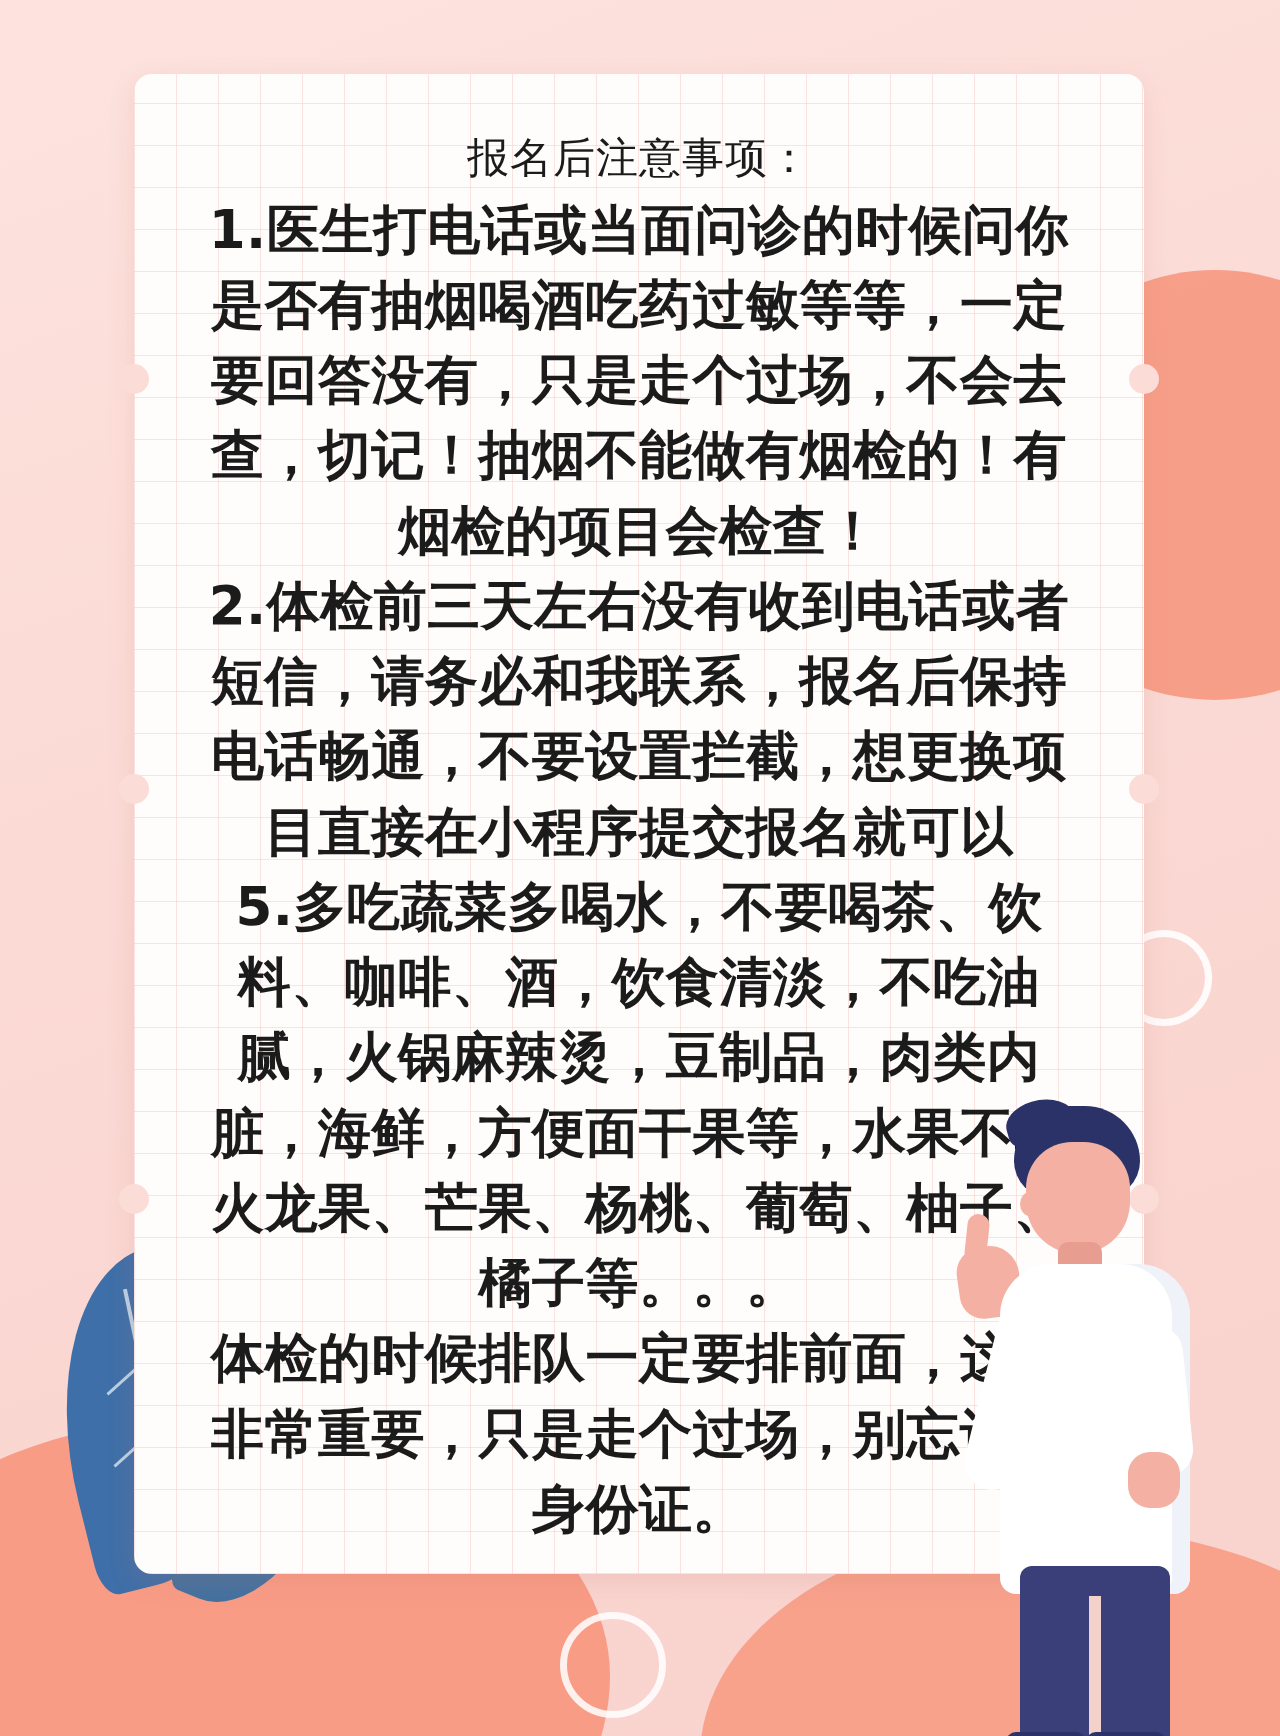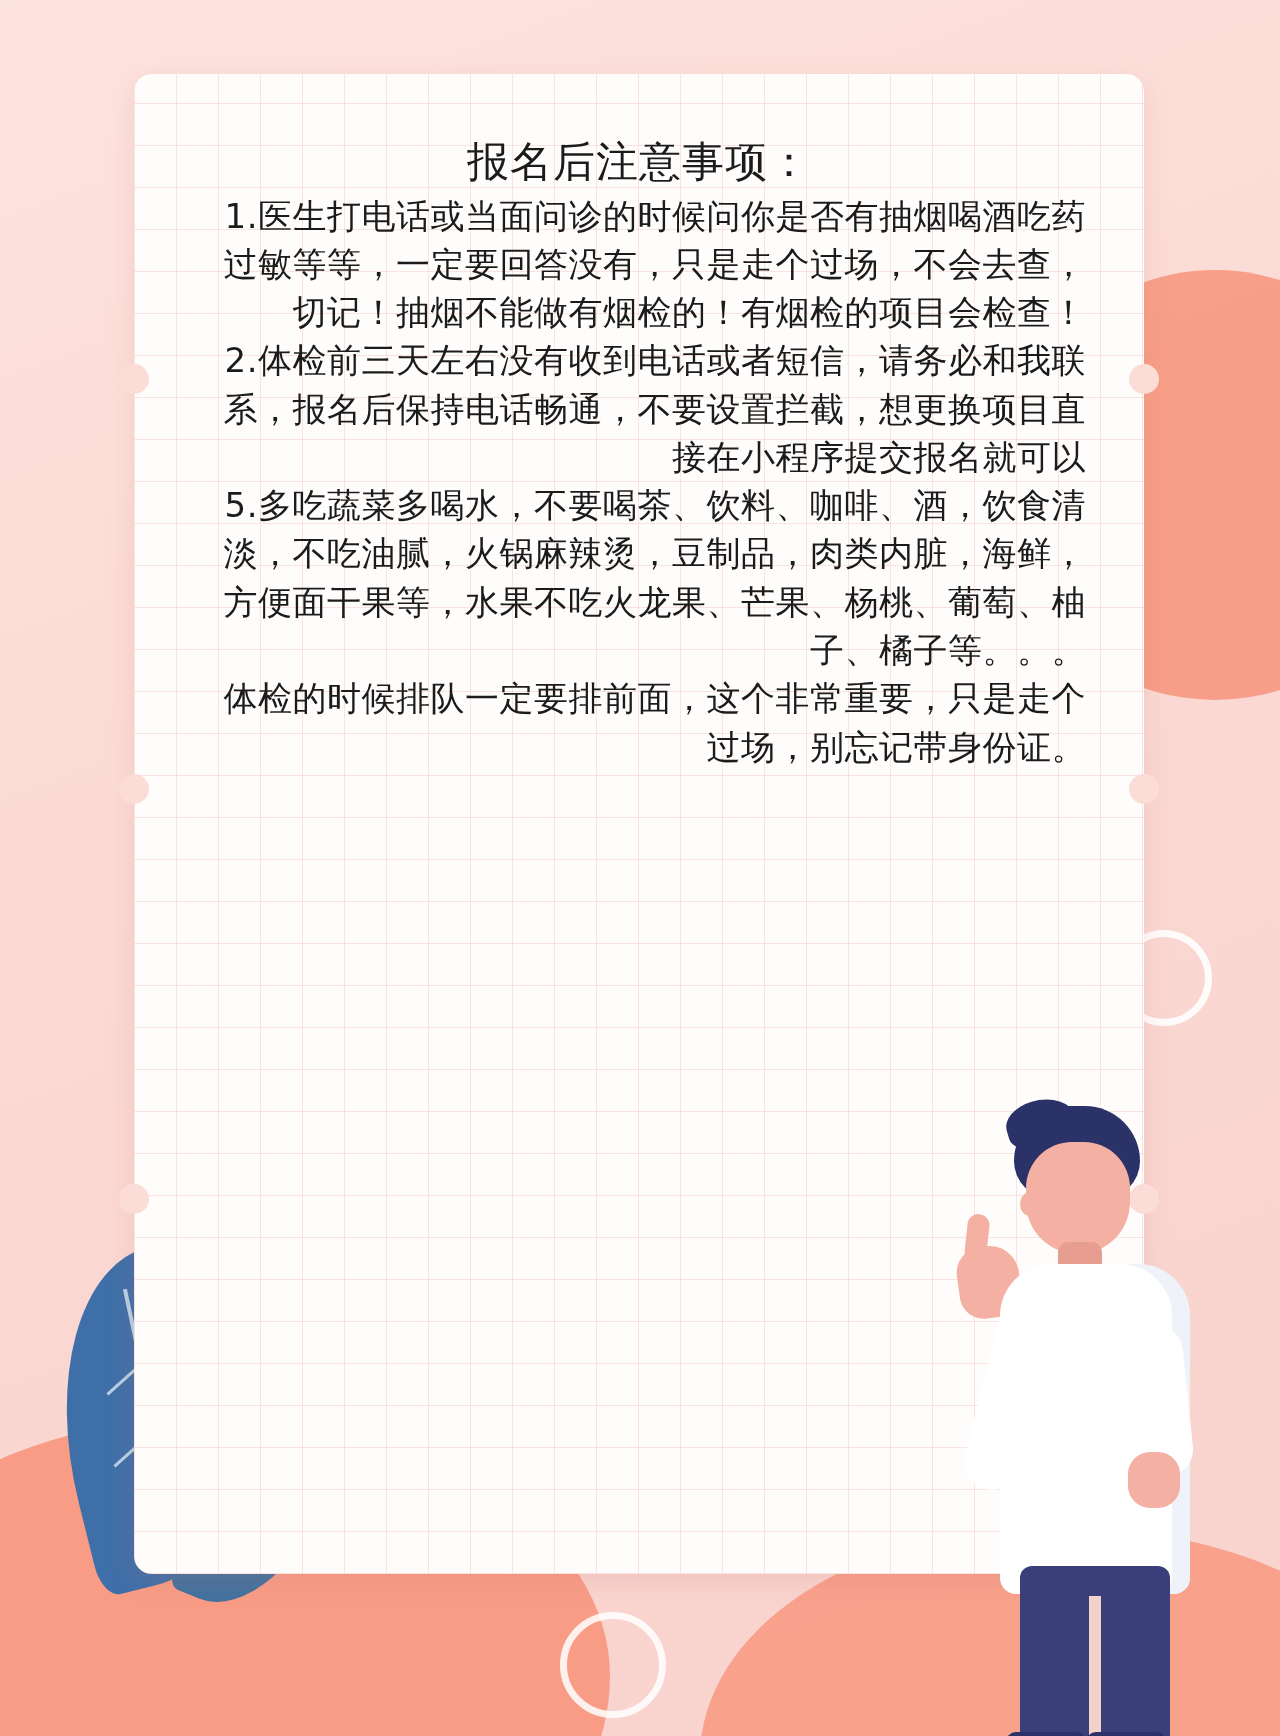--- a/index.html
+++ b/index.html
@@ -136,28 +136,29 @@
     top: 58px;
     bottom: 40px;
   }
   .doc-title {
     text-align: center;
     font-size: 42px;
     line-height: 1.42;
     color: #1b1b1b;
     letter-spacing: 1px;
     font-weight: 500;
+    font-family: Liberation Mono, monospace;
   }
   .doc-para {
-    text-align: right;
-    font-size: 34px;
+    text-align: center;
+    font-size: 53px;
     line-height: 1.42;
     color: #1b1b1b;
     letter-spacing: 0.5px;
-    font-weight: 400;
+    font-weight: 700;
   }
 
   
   .doctor {
     position: absolute;
     right: 58px;
     bottom: 0px;
     width: 300px;
     height: 640px;
   }

